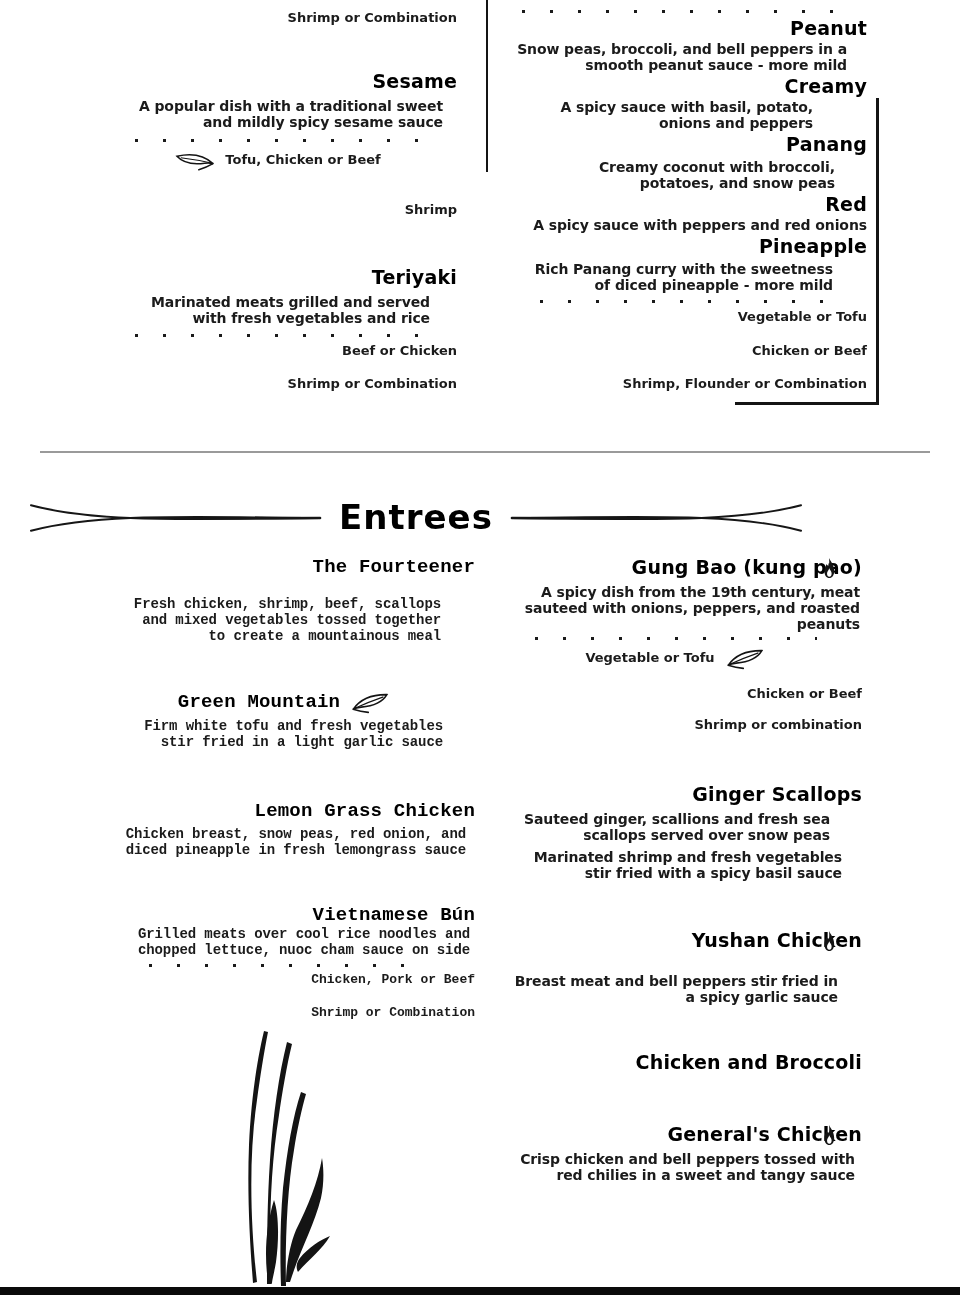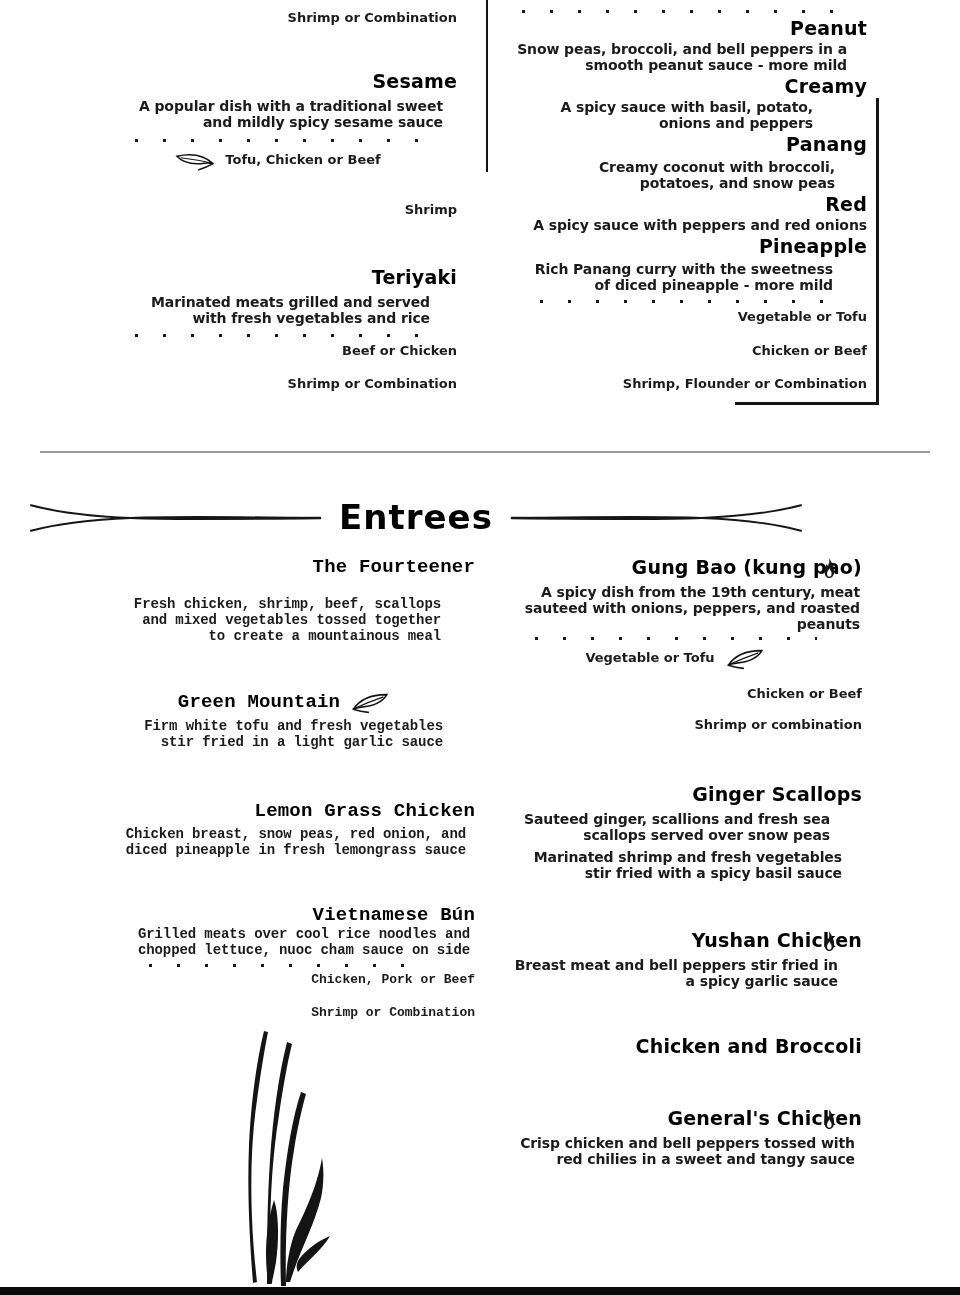--- a/index.html
+++ b/index.html
@@ -170,21 +170,21 @@
     <div class="desc" style="margin-top:6px;max-width:332px">Marinated shrimp and fresh vegetables stir fried with a spicy basil sauce</div>
 
     <div class="hrow" style="margin-top:48px">
       <span class="heading">Yushan Chicken</span>
       <span class="flame">
         <svg viewBox="0 0 20 28" width="17" height="24">
             <use href="#flame-shape"></use>
           </svg>
       </span>
     </div>
-    <div class="desc" style="margin-top:6px;max-width:324px">Breast meat and bell peppers stir fried in a spicy garlic sauce</div>
+    <div class="desc" style="margin-top:22px;max-width:324px">Breast meat and bell peppers stir fried in a spicy garlic sauce</div>
 
     <div class="heading" style="margin-top:46px">Chicken and Broccoli</div>
 
     <div class="hrow" style="margin-top:50px">
       <span class="heading">General's Chicken</span>
       <span class="flame">
         <svg viewBox="0 0 20 28" width="17" height="24">
             <use href="#flame-shape"></use>
           </svg>
       </span>

